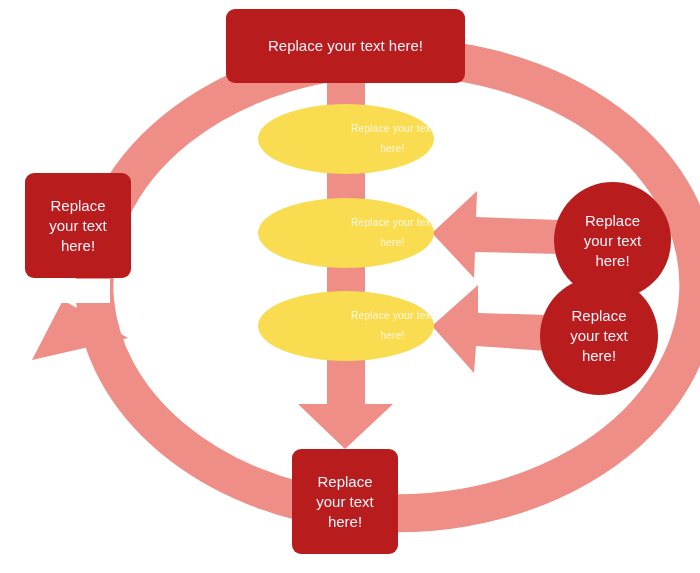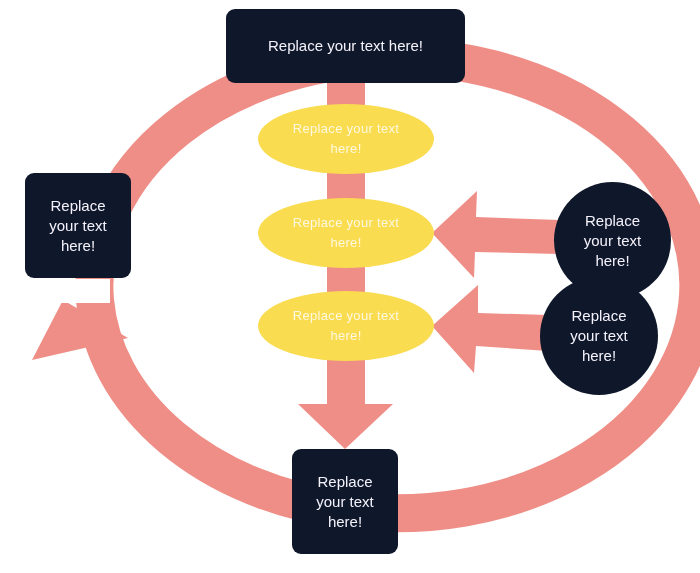--- a/index.html
+++ b/index.html
@@ -1,26 +1,26 @@
 <!DOCTYPE html>
 <html><head>
 <meta charset="utf-8">
 <style>
   html, body { margin: 0; padding: 0; background: #ffffff; }
   body { width: 700px; height: 573px; position: relative; overflow: hidden;
          font-family: "Liberation Sans", sans-serif; }
   #diagram { position: absolute; left: 0; top: 0; width: 700px; height: 573px; }
-  .node { position: absolute; background: #0f172a; color: #f4f2fb;
+  .node { position: absolute; background: #b91c1c; color: #f4f2fb;
           display: flex; align-items: center; justify-content: center; text-align: center;
           font-size: 15px; line-height: 20px; box-sizing: border-box; }
   .rect { border-radius: 9px; }
   .circle { border-radius: 50%; }
   .oval { position: absolute; background: #fadc50; color: #fff8e0; border-radius: 50%;
-          display: flex; align-items: center; justify-content: center; text-align: center;
-          font-size: 13px; line-height: 20px; letter-spacing: 0.3px; }
+          display: flex; align-items: center; justify-content: flex-end; text-align: center;
+          font-size: 10px; line-height: 20px; letter-spacing: 0.3px; }
   .node span, .oval span { display: block; }
 </style>
 </head>
 <body>
 
 <svg id="diagram" viewBox="0 0 700 573" xmlns="http://www.w3.org/2000/svg">
 
   <path d="M 95 300 A 302 228 0 1 1 345 510 A 302 228 0 0 1 95 300" fill="none" stroke="#ef8e86" stroke-width="38"></path>
 
   <polygon points="32,360 63,300 128,338" fill="#ef8e86"></polygon>

